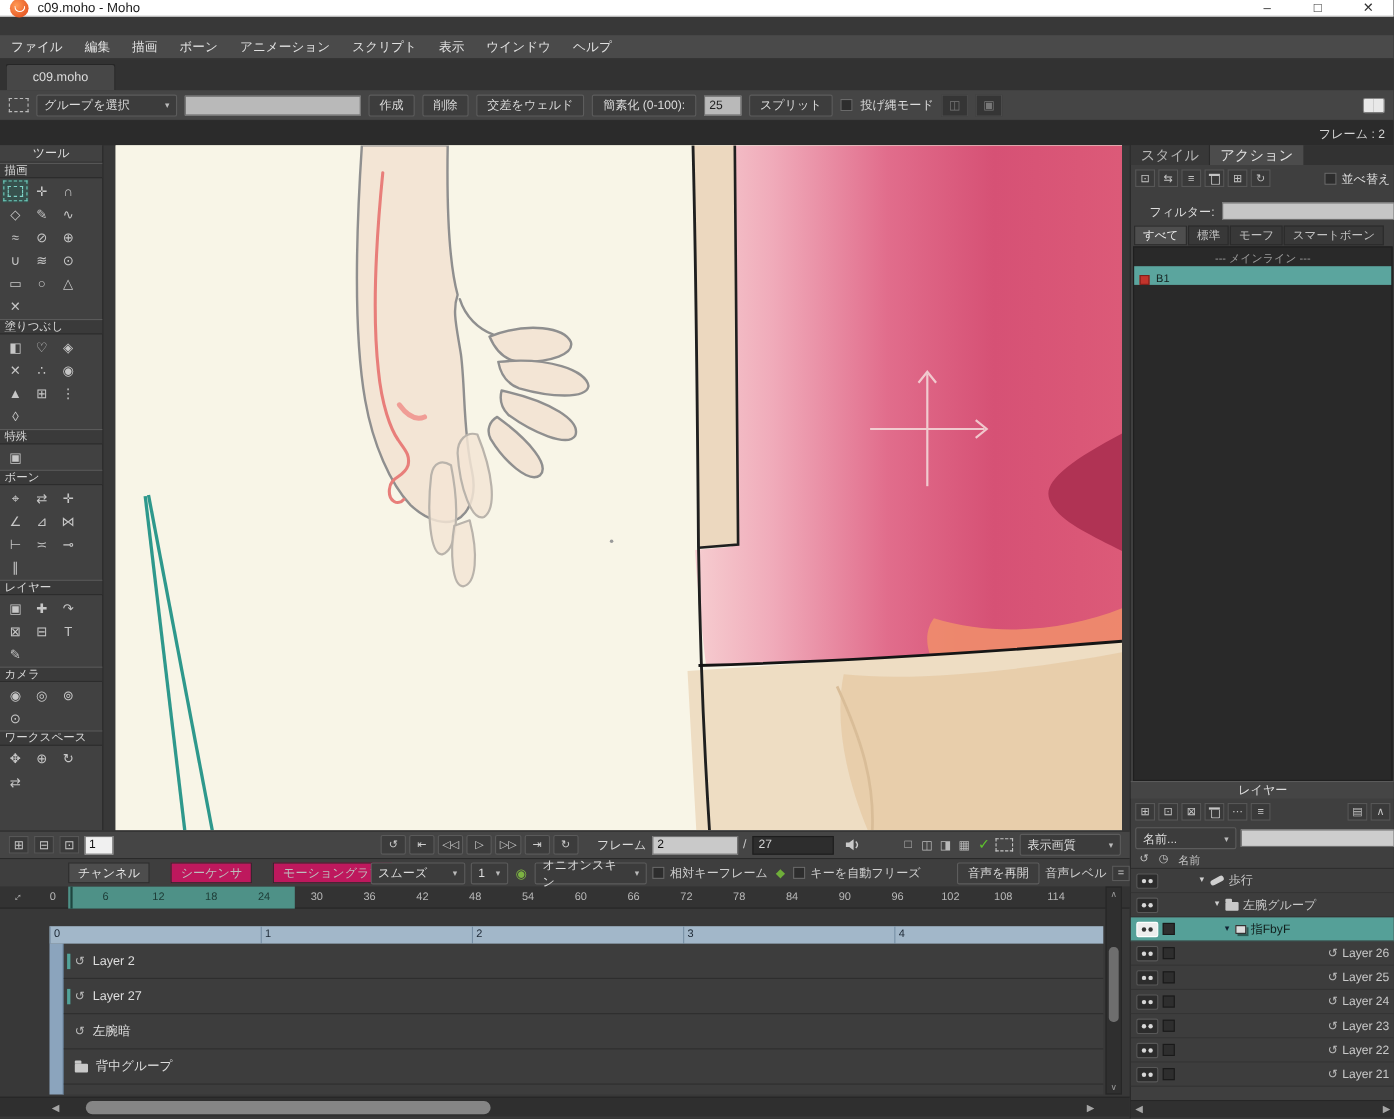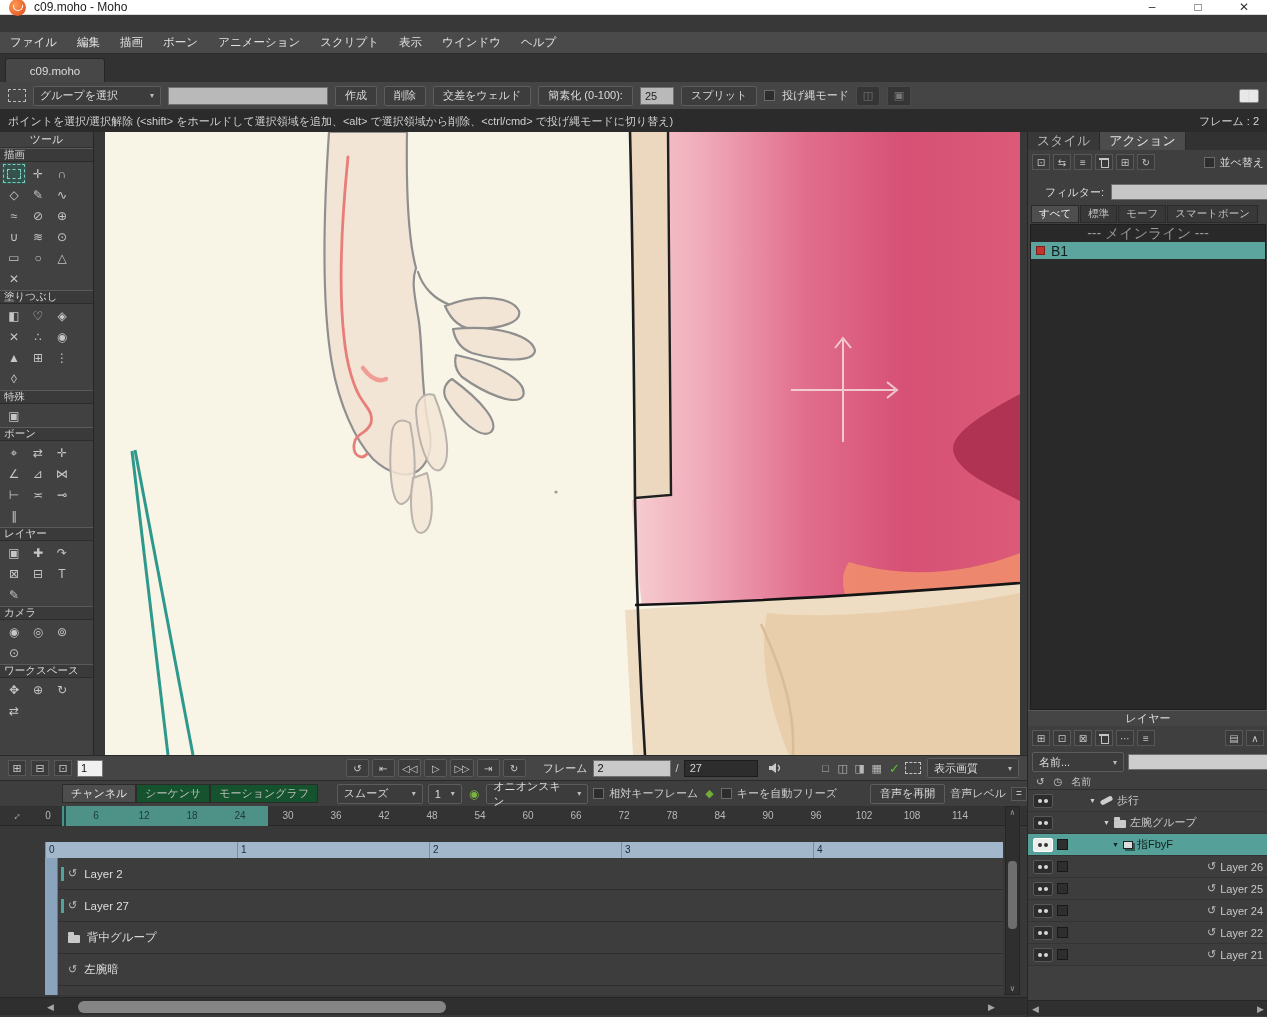--- a/index.html
+++ b/index.html
@@ -63,21 +63,21 @@
 .pico.pushright{margin-left:auto}
 .ico-trash::before{content:"";position:absolute;left:3px;top:3px;width:10px;height:2px;background:#c5c5c5}
 .ico-trash::after{content:"";position:absolute;left:5px;top:5px;width:6px;height:7px;border:1px solid #c5c5c5;border-top:none;border-radius:0 0 1px 1px}
 .sortwrap{margin-left:auto;display:flex;align-items:center;gap:4px}
 .ap-filter{position:absolute;top:46px;left:12px;width:240px;height:22px;display:flex;align-items:flex-end;padding:0 5px;gap:7px;font-size:11px;color:#ddd}
 .ap-filter input{flex:1;height:16px;background:#c6c6c6;border:1px solid #6f6f6f;font-size:11px;padding:0 3px;color:#222}
 .ap-ftabs{position:absolute;top:72px;left:0;width:240px;height:20px;display:flex;align-items:center;padding-left:3px;gap:1px}
 .ftab{height:18px;padding:0 7px;font-size:10.5px;color:#c2c2c2;background:#383838;border:1px solid #2a2a2a;display:flex;align-items:center}
 .ftab.on{background:#4e4e4e;color:#eee}
 .ap-list{position:absolute;top:92px;left:2px;width:236px;height:486px;background:#292929;border:1px solid #1f1f1f;overflow:hidden}
-.arow{height:17px;display:flex;align-items:center;padding-left:5px;font-size:14px;color:#cfcfcf}
+.arow{height:17px;display:flex;align-items:flex-end;padding-left:5px;font-size:10px;color:#cfcfcf}
 .arow.hdr{justify-content:center;padding-left:0;color:#9a9a9a}
 .arow.selected{background:#5ba59e;color:#15201e}
 .abadge{width:9px;height:9px;background:#c2342c;border:1px solid #7e1f1a;margin-right:6px;flex:none}
 
 
 .lp-header{position:absolute;top:578px;left:0;width:240px;height:16px;background:#454545;border-top:1px solid #5a5a5a;display:flex;align-items:center;justify-content:center;font-size:11px;color:#ddd}
 .lp-icons{position:absolute;top:594px;left:0;width:240px;height:24px;display:flex;align-items:center;gap:3px;padding:0 4px}
 .lp-name{position:absolute;top:618px;left:0;width:240px;height:24px;display:flex;align-items:center;gap:4px;padding:0 4px}
 .namedd{width:92px}
 .lp-name input{flex:1;height:16px;background:#cdcdcd;border:1px solid #6f6f6f;font-size:11px;padding:0 3px;color:#222}
@@ -117,21 +117,21 @@
 .totalbox{width:74px;height:17px;background:#2d2d2d;border:1px solid #1d1d1d;color:#d5d5d5;font-size:11px;display:flex;align-items:center;padding:0 5px;flex:none}
 .spk{width:24px;height:18px;display:flex;align-items:center;justify-content:center;flex:none}
 .vmgroup{margin-left:auto;display:flex;gap:2px;align-items:center}
 .vm{width:15px;height:13px;display:flex;align-items:center;justify-content:center;color:#b9b9b9;font-size:11px}
 .gcheck{color:#5ec12e;font-size:13px;margin:0 3px}
 .dashico{width:16px;height:12px;border:1.5px dashed #c3c3c3;margin-right:4px}
 .qualdd{width:92px}
 
 
 .tltabs{position:absolute;left:0;top:781px;width:1027px;height:25px;background:#3e3e3e;display:flex;align-items:center;gap:5px;padding-left:62px}
-.ttab{height:19px;padding:0 8px;font-size:11px;color:#bdbdbd;background:#14532d;border:1px solid #2b2b2b;display:flex;align-items:center;flex:none}
+.ttab{height:19px;padding:0 8px;font-size:11px;color:#bdbdbd;background:#be185d;border:1px solid #2b2b2b;display:flex;align-items:center;flex:none}
 .ttab.on{background:#4d4d4d;color:#e8e8e8}
 .smoothdd{width:86px;margin-left:40px}
 .stepdd{width:34px}
 .onionico{color:#7cb342;font-size:12px;margin:0 2px}
 .oniondd{width:102px}
 .tcl{font-size:11px;color:#cfcfcf;white-space:nowrap}
 .shield{color:#6fae3a;font-size:11px;margin:0 2px}
 .resumebtn{margin-left:28px}
 .eqbox{width:16px;height:14px;border:1px solid #5a5a5a;background:#3a3a3a;color:#bbb;font-size:10px;display:flex;align-items:center;justify-content:center;flex:none}
 
@@ -200,21 +200,20 @@
   <input class="num-input" value="25" style="">
   <div class="tbtn">スプリット</div>
   <span class="cb"></span>
   <span class="cblbl">投げ縄モード</span>
   <span class="dimico">◫</span>
   <span class="dimico">▣</span>
   <span class="bookico"></span>
 </div>
 
 <div class="hintbar">
-  <span>ポイントを選択/選択解除 (&lt;shift&gt; をホールドして選択領域を追加、&lt;alt&gt; で選択領域から削除、&lt;ctrl/cmd&gt; で投げ縄モードに切り替え)</span>
   <span class="hintframe">フレーム : 2</span>
 </div>
 
 <div class="toolpanel">
   <div class="tp-title">ツール</div>
 
   <div class="tsec">描画</div>
   <div class="tgrid">
 
       <div class="tool sel">
@@ -653,20 +652,30 @@
         <span class="eyebox"></span>
         <span class="rowcheck"></span>
         <span class="ind"></span>
         <span class="rname right">
 
           <span class="ltype ico-lasso"></span>
           <span class="lname">Layer 24</span>
         </span>
       </div>
 
+      <div class="lrow">
+        <span class="eyebox"></span>
+        <span class="rowcheck"></span>
+        <span class="ind"></span>
+        <span class="rname right">
+
+          <span class="ltype ico-lasso"></span>
+          <span class="lname">Layer 23</span>
+        </span>
+      </div>
 
       <div class="lrow">
         <span class="eyebox"></span>
         <span class="rowcheck"></span>
         <span class="ind"></span>
         <span class="rname right">
 
           <span class="ltype ico-lasso"></span>
           <span class="lname">Layer 22</span>
         </span>
@@ -757,21 +766,21 @@
     <span class="gcheck">✓</span>
     <span class="dashico"></span>
     <div class="dd qualdd">
       <span>表示画質</span>
       <span class="arr">▾</span>
     </div>
   </span>
 </div>
 
 <div class="tltabs">
-  <span style="display:flex;gap:0">
+  <span style="display:flex;gap:19px">
 
   <div class="ttab on">チャンネル</div>
       <div class="ttab">シーケンサ</div>
       <div class="ttab">モーショングラフ</div>
     </span>
   <div class="dd smoothdd">
     <span>スムーズ</span>
     <span class="arr">▾</span>
   </div>
   <div class="dd stepdd">
@@ -840,28 +849,28 @@
     </div>
 
     <div class="trow">
       <span class="tmark"></span>
       <span class="ltype ico-lasso"></span>
       <span class="tname">Layer 27</span>
     </div>
 
     <div class="trow">
 
+      <span class="ltype ico-lasso"></span>
+      <span class="tname">左腕暗</span>
+    </div>
+
+    <div class="trow">
+
       <span class="ltype ico-folder"></span>
       <span class="tname">背中グループ</span>
-    </div>
-
-    <div class="trow">
-
-      <span class="ltype ico-lasso"></span>
-      <span class="tname">左腕暗</span>
     </div>
   </div>
 
 <div class="tlvscroll">
   <span class="sar" style="top:1px">∧</span>
   <div class="vthumb"></div>
   <span class="sar" style="bottom:1px">∨</span>
 </div>
 
 <div class="tlhscroll">

